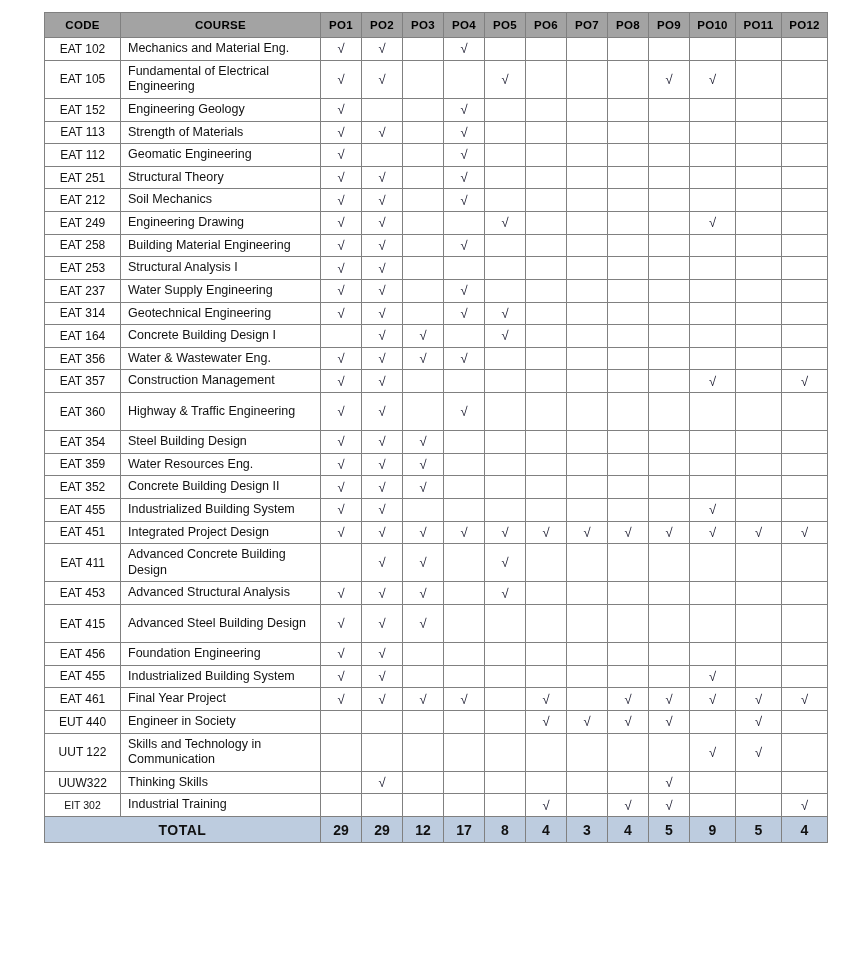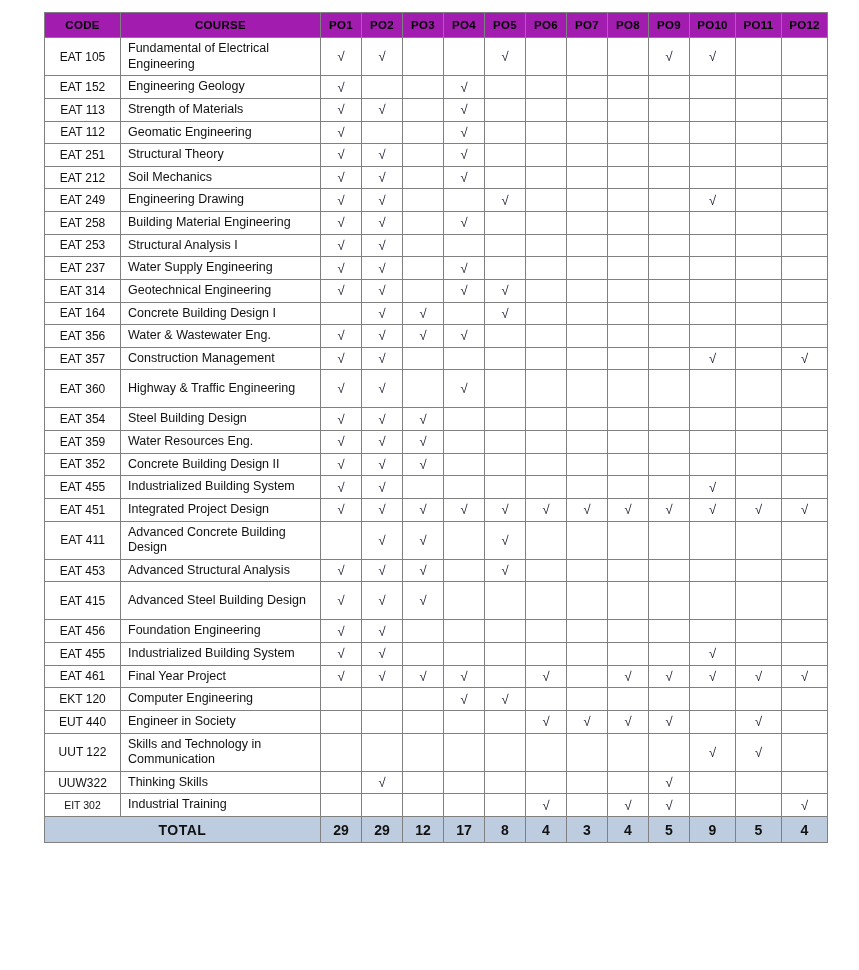--- a/index.html
+++ b/index.html
@@ -39,21 +39,21 @@
   }
 
   
   col.c-code   { width: 76px; }
   col.c-course { width: 200px; }
   col.c-po     { width: 41px; }
   col.c-po-w   { width: 46px; }
 
   
   thead th {
-    background: #a21caf;
+    background: #a3a3a3;
     font-size: 11.5px;
     font-weight: bold;
     letter-spacing: 0.3px;
     text-align: center;
     height: 25px;
     color: #000000;
   }
 
   
   tbody td.code-cell {
@@ -137,20 +137,36 @@
         <th>PO6</th>
         <th>PO7</th>
         <th>PO8</th>
         <th>PO9</th>
         <th>PO10</th>
         <th>PO11</th>
         <th>PO12</th>
       </tr>
     </thead>
     <tbody id="matrix-body">
+        <tr>
+          <td class="code-cell">EAT 102</td>
+          <td class="course-cell">Mechanics and Material Eng.</td>
+          <td class="mark-cell"><span class="tick">√</span></td>
+          <td class="mark-cell"><span class="tick">√</span></td>
+          <td class="mark-cell"></td>
+          <td class="mark-cell"><span class="tick">√</span></td>
+          <td class="mark-cell"></td>
+          <td class="mark-cell"></td>
+          <td class="mark-cell"></td>
+          <td class="mark-cell"></td>
+          <td class="mark-cell"></td>
+          <td class="mark-cell"></td>
+          <td class="mark-cell"></td>
+          <td class="mark-cell"></td>
+        </tr>
         <tr class="tall">
           <td class="code-cell">EAT 105</td>
           <td class="course-cell">Fundamental of Electrical Engineering</td>
           <td class="mark-cell"><span class="tick">√</span></td>
           <td class="mark-cell"><span class="tick">√</span></td>
           <td class="mark-cell"></td>
           <td class="mark-cell"></td>
           <td class="mark-cell"><span class="tick">√</span></td>
           <td class="mark-cell"></td>
           <td class="mark-cell"></td>
@@ -552,36 +568,20 @@
           <td class="mark-cell"><span class="tick">√</span></td>
           <td class="mark-cell"><span class="tick">√</span></td>
           <td class="mark-cell"></td>
           <td class="mark-cell"><span class="tick">√</span></td>
           <td class="mark-cell"></td>
           <td class="mark-cell"><span class="tick">√</span></td>
           <td class="mark-cell"><span class="tick">√</span></td>
           <td class="mark-cell"><span class="tick">√</span></td>
           <td class="mark-cell"><span class="tick">√</span></td>
           <td class="mark-cell"><span class="tick">√</span></td>
-        </tr>
-        <tr>
-          <td class="code-cell">EKT 120</td>
-          <td class="course-cell">Computer Engineering</td>
-          <td class="mark-cell"></td>
-          <td class="mark-cell"></td>
-          <td class="mark-cell"></td>
-          <td class="mark-cell"><span class="tick">√</span></td>
-          <td class="mark-cell"><span class="tick">√</span></td>
-          <td class="mark-cell"></td>
-          <td class="mark-cell"></td>
-          <td class="mark-cell"></td>
-          <td class="mark-cell"></td>
-          <td class="mark-cell"></td>
-          <td class="mark-cell"></td>
-          <td class="mark-cell"></td>
         </tr>
         <tr>
           <td class="code-cell">EUT 440</td>
           <td class="course-cell">Engineer in Society</td>
           <td class="mark-cell"></td>
           <td class="mark-cell"></td>
           <td class="mark-cell"></td>
           <td class="mark-cell"></td>
           <td class="mark-cell"></td>
           <td class="mark-cell"><span class="tick">√</span></td>

